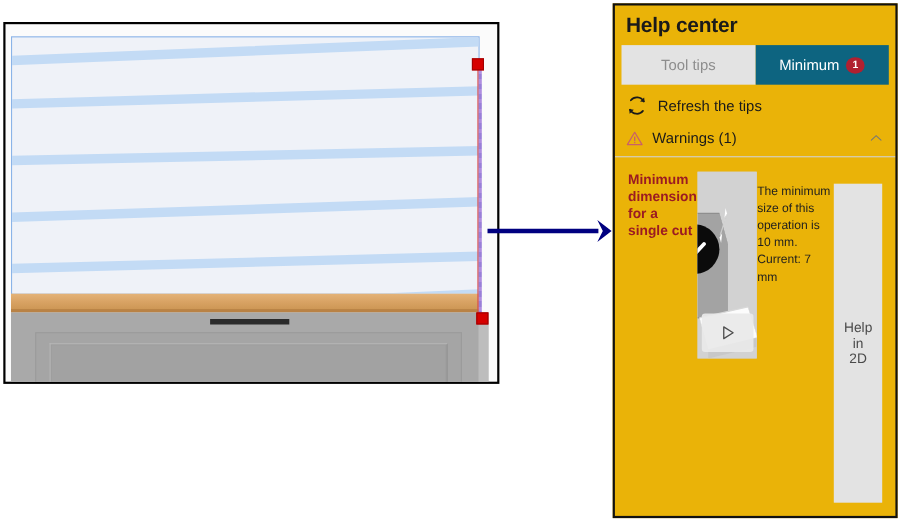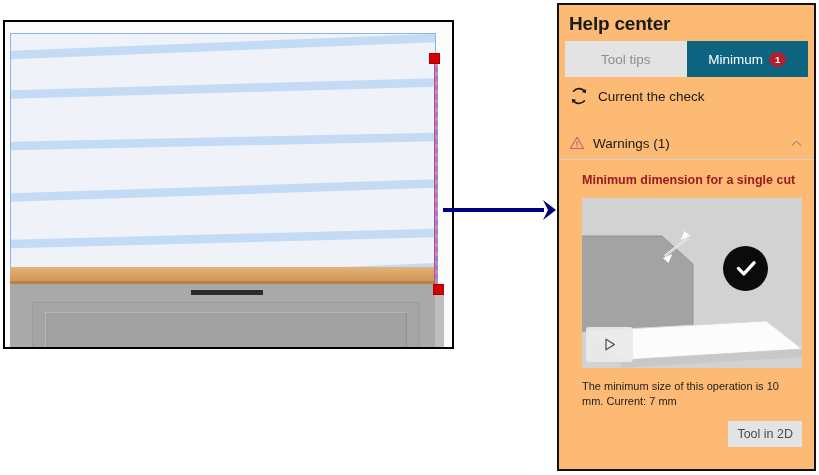--- a/index.html
+++ b/index.html
@@ -152,21 +152,21 @@
 
   
   #help-panel {
     position: absolute;
     left: 557px;
     top: 3px;
     width: 259px;
     height: 468px;
     border: 2px solid #111111;
     box-sizing: border-box;
-    background: #fdba74;
+    background: #eab308;
     display: flex;
     flex-direction: column;
     overflow: hidden;
   }
   #help-title {
     font-size: 19px;
     font-weight: bold;
     color: #1a1a1a;
     padding: 8px 10px 6px 10px;
     letter-spacing: -0.2px;
@@ -218,41 +218,38 @@
     cursor: pointer;
   }
   #refresh-label {
     font-size: 13.5px;
     color: #1a1a1a;
   }
 
   
   #warnings-header {
     display: flex;
-    align-items: center;
     gap: 8px;
     padding: 4px 10px 8px 10px;
     border-bottom: 1px solid #d2d2d2;
     cursor: pointer;
-    margin-top: 17px;
   }
   #warnings-label {
     font-size: 13.5px;
     color: #1a1a1a;
     flex: 1;
   }
 
   
   #warning-card {
     flex: 1;
     padding: 13px 12px 0 12px;
     display: flex;
-    flex-direction: column;
+    flex-direction: row;
     min-height: 0;
-    margin-left: 11px;
   }
   #warning-heading {
     font-size: 12.5px;
     font-weight: bold;
     color: #9b1b22;
     line-height: 1.25;
     margin-bottom: 9px;
   }
   #warning-media {
     position: relative;
@@ -362,21 +359,21 @@
       </div>
     </div>
 
     <div id="refresh-row">
       <svg width="20" height="20" viewBox="0 0 24 24">
         <path d="M19.5 7.5 A8.6 8.6 0 0 0 5.4 6.2" fill="none" stroke="#1a1a1a" stroke-width="1.9" stroke-linecap="round"></path>
         <path d="M4.5 16.5 A8.6 8.6 0 0 0 18.6 17.8" fill="none" stroke="#1a1a1a" stroke-width="1.9" stroke-linecap="round"></path>
         <path d="M19.9 3.2 L20.4 8.2 L15.4 7.6 Z" fill="#1a1a1a"></path>
         <path d="M4.1 20.8 L3.6 15.8 L8.6 16.4 Z" fill="#1a1a1a"></path>
       </svg>
-      <span id="refresh-label">Current the check</span>
+      <span id="refresh-label">Refresh the tips</span>
     </div>
 
     <div id="warnings-header">
       <svg width="16" height="16" viewBox="0 0 24 24">
         <path d="M12 3.4 L22 20.2 L2 20.2 Z" fill="none" stroke="#c9606a" stroke-width="1.7" stroke-linejoin="round"></path>
         <rect x="11.1" y="9.2" width="1.8" height="6" fill="#c9606a"></rect>
         <rect x="11.1" y="16.4" width="1.8" height="1.8" fill="#c9606a"></rect>
       </svg>
       <span id="warnings-label">Warnings (1)</span>
       <svg width="15" height="15" viewBox="0 0 24 24">
@@ -411,19 +408,19 @@
         <div id="play-chip">
           <svg width="17" height="17" viewBox="0 0 24 24">
             <path d="M7 4.5 L19 12 L7 19.5 Z" fill="none" stroke="#4e4e4e" stroke-width="1.7" stroke-linejoin="round"></path>
           </svg>
         </div>
       </div>
 
       <div id="warning-desc">The minimum size of this operation is 10 mm. Current: 7 mm</div>
 
       <div id="warning-actions">
-        <button id="show-2d-button">Tool in 2D</button>
+        <button id="show-2d-button">Help in 2D</button>
       </div>
 
     </div>
   </div>
 
 </div>
 
 </body></html>

